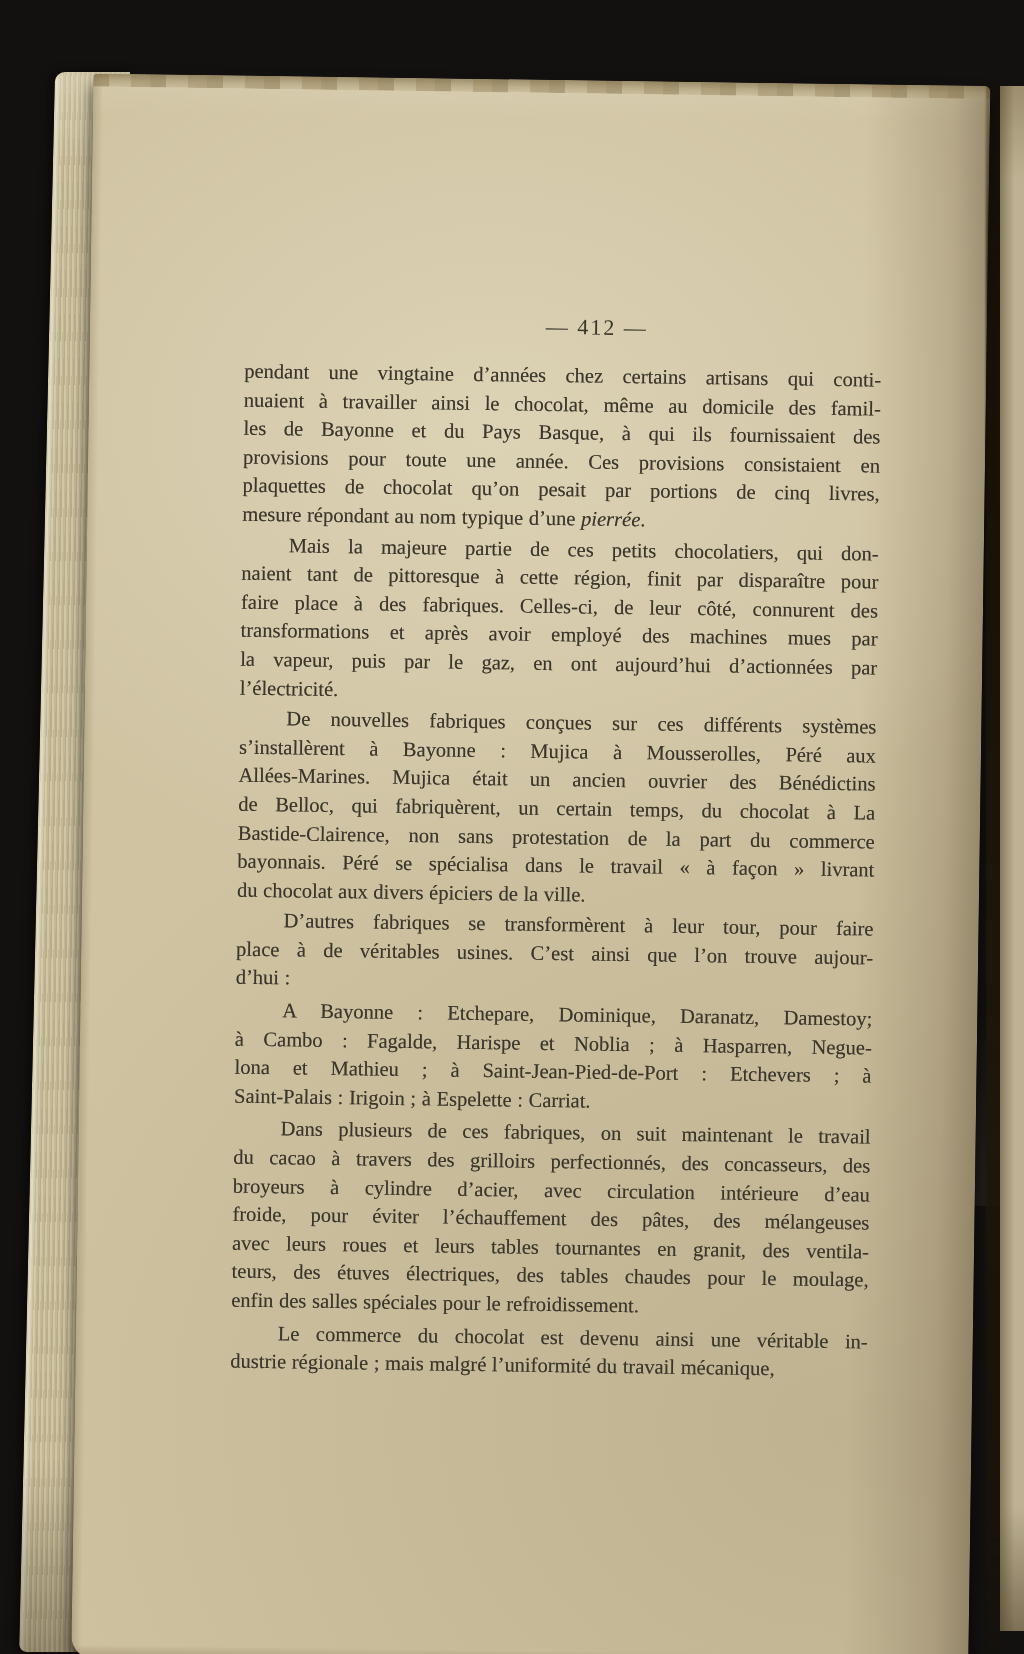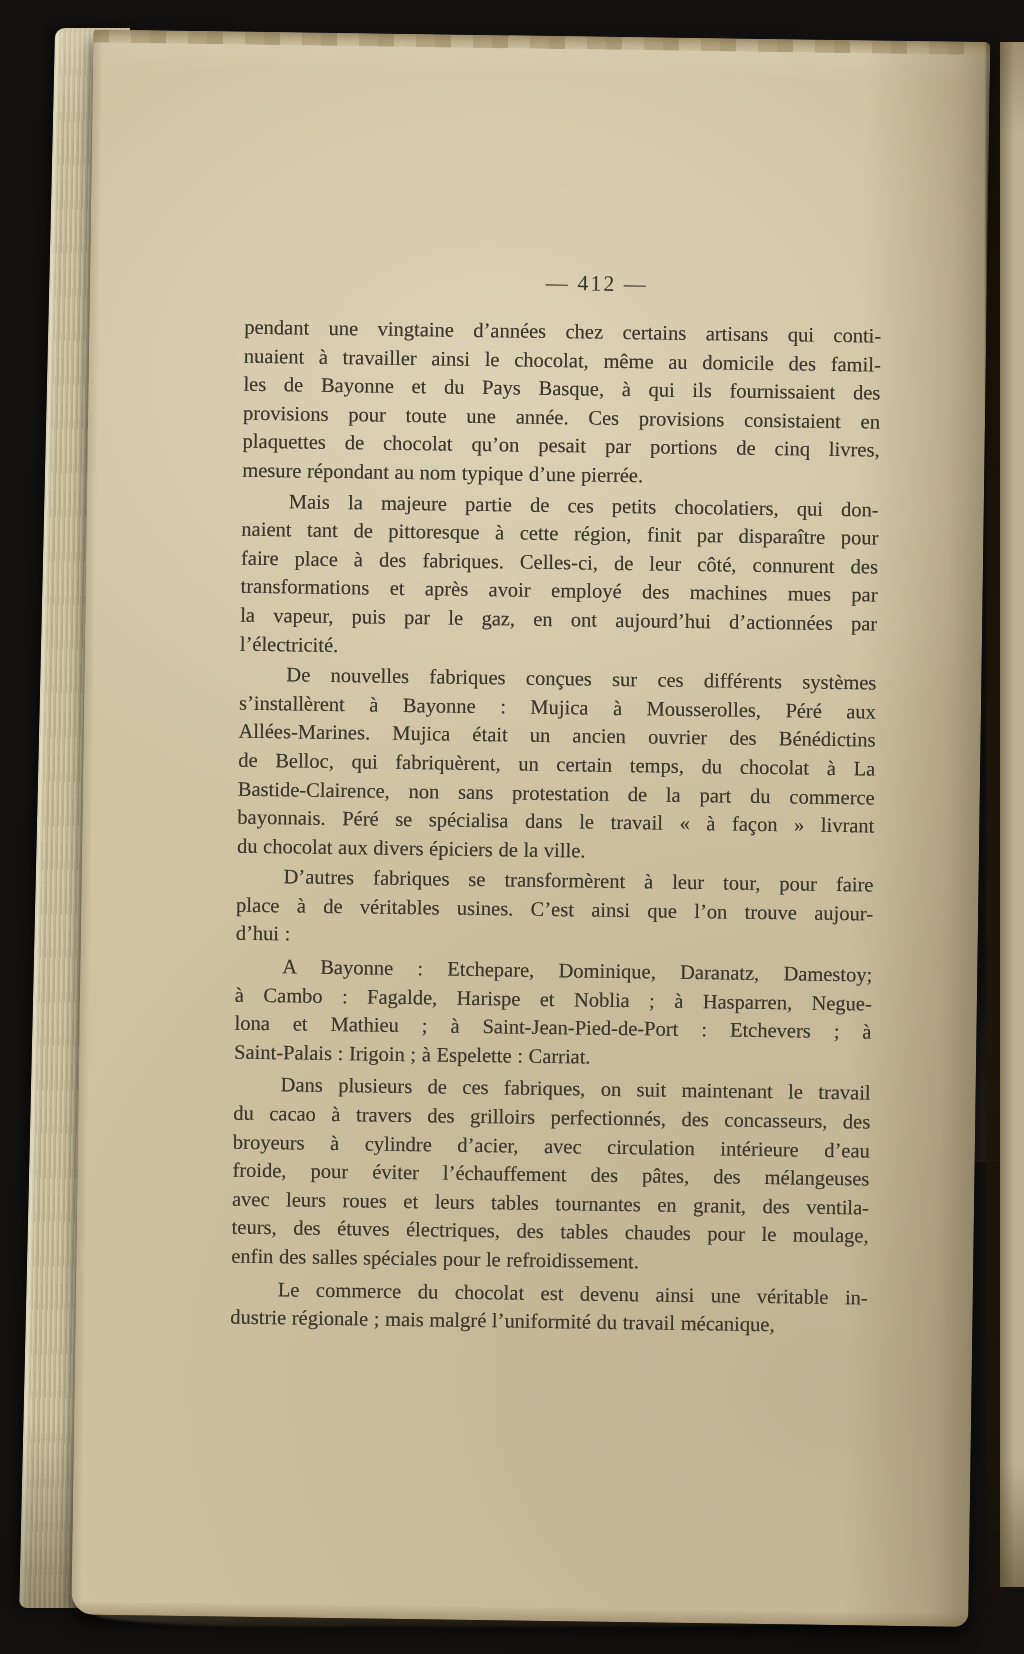--- a/index.html
+++ b/index.html
@@ -8,20 +8,21 @@
     overflow: hidden;
     background: var(--background, #131110);
     font-family: "Liberation Serif", "DejaVu Serif", serif;
   }
   .scene {
     position: relative;
     width: 1024px; height: 1162px;
     background:
       radial-gradient(600px 300px at 85% 100%, rgba(70,70,66,0.35), transparent 70%),
       var(--background, #131110);
+    margin-top: 44px;
   }
 
   
   .fan {
     position: absolute;
     left: 55px; top: 28px;
     width: 75px; height: 1580px;
     border-radius: 10px 0 0 8px;
     background:
       linear-gradient(180deg, rgba(235,230,205,0.35), rgba(235,230,205,0) 6%, rgba(0,0,0,0) 88%, rgba(50,40,22,0.35)),
@@ -99,21 +100,21 @@
   }
   .para { margin: 0; }
   .para + .para { margin-top: 2px; }
   .para:nth-of-type(n+5) { margin-top: 4px; }
   .para.indent .line:first-child { text-indent: 47px; }
   .line {
     text-align: justify;
     text-align-last: justify;
   }
   .line.last { text-align-last: left; }
-  .italic { }
+  .italic { font-style: italic; }
 
   
   .gutter-line {
     position: absolute;
     left: 986px; top: 40px;
     width: 16px; height: 1580px;
     background: linear-gradient(180deg,
       rgba(24,17,7,0.25),
       rgba(24,17,7,0.8) 12%,
       rgba(32,23,10,0.85) 55%,

